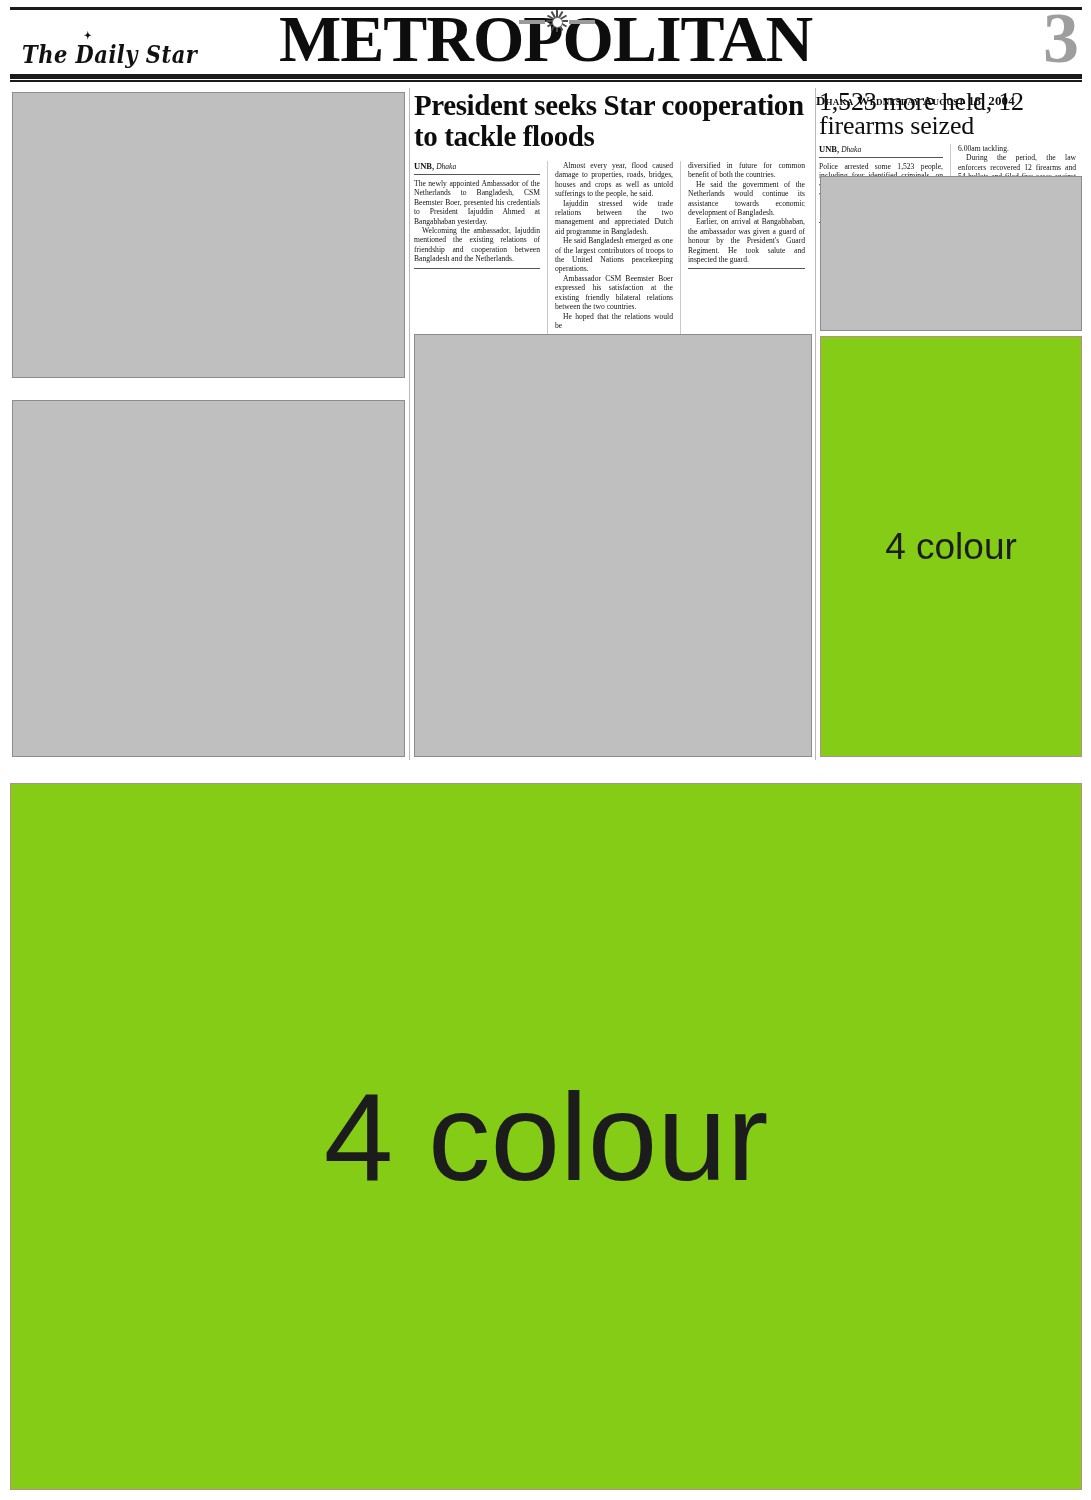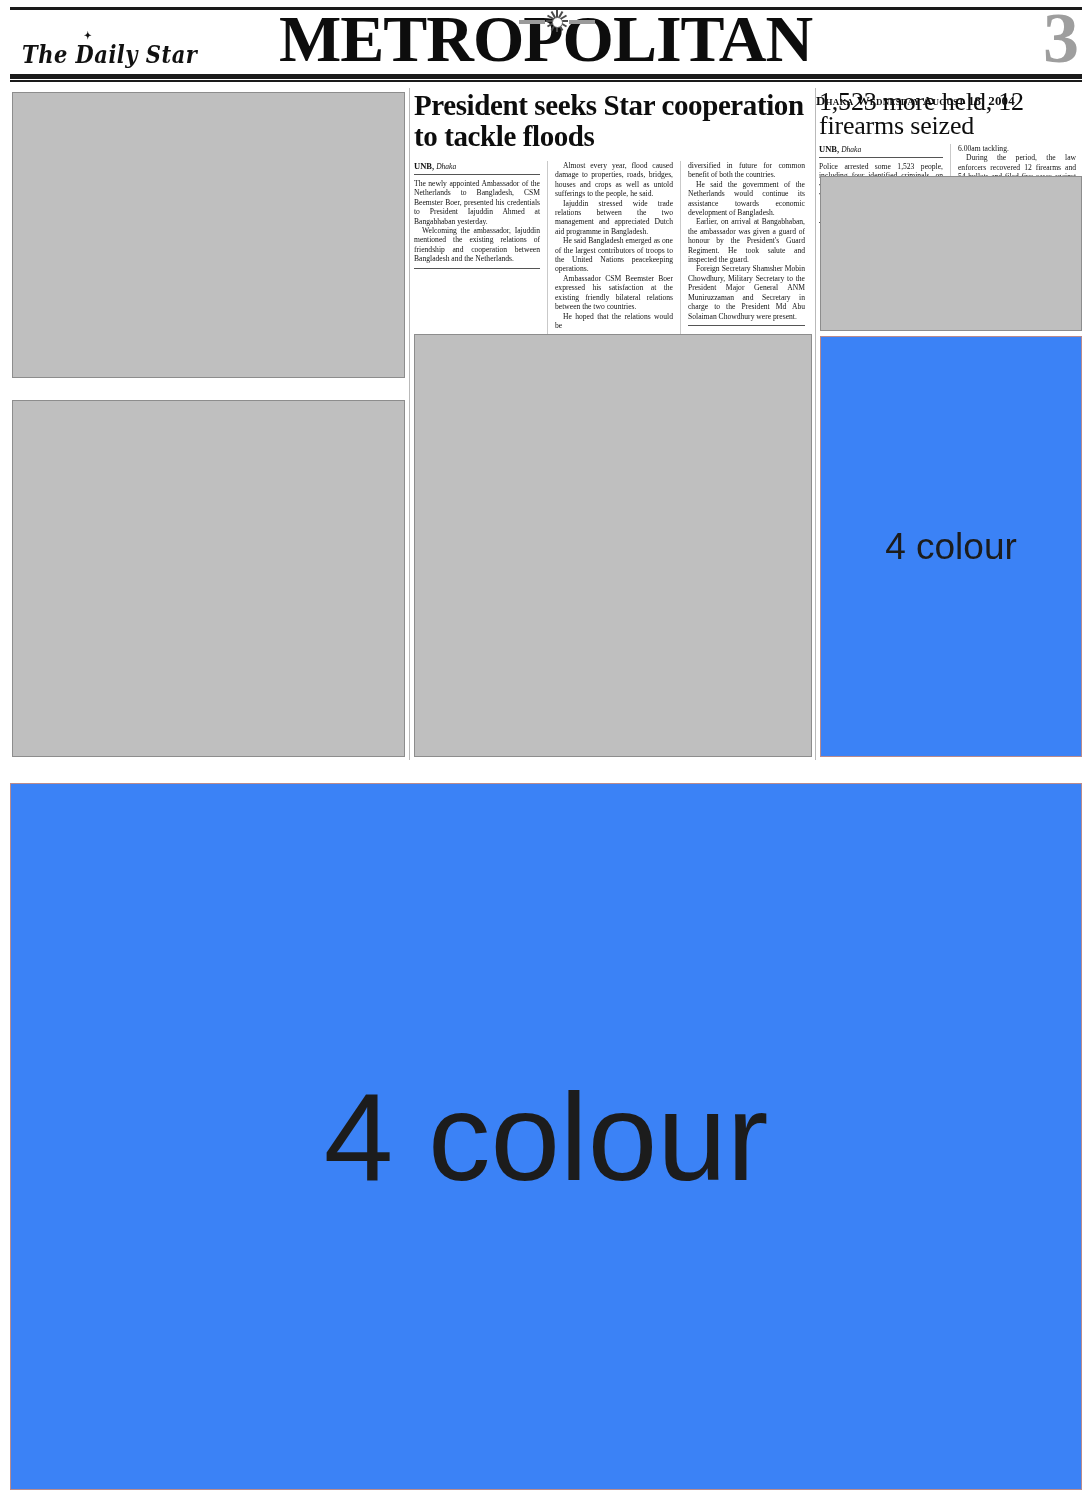--- a/index.html
+++ b/index.html
@@ -153,21 +153,21 @@
 
   
   .ph-gray {
     position: absolute;
     background: #bfbfbf;
     border: 1px solid #8d8d8d;
     box-sizing: border-box;
   }
   .ph-color {
     position: absolute;
-    background: #3b82f6;
+    background: #84cc16;
     border: 1px solid #b98b8d;
     box-sizing: border-box;
     display: flex;
     align-items: center;
     justify-content: center;
   }
   .ph-color .label {
     font-family: "Liberation Sans", sans-serif;
     font-weight: 400;
     color: #1c1c1c;
@@ -332,21 +332,20 @@
           <div class="end-rule"></div>
         </div>
       </div>
 
       <div class="col" style="width:132px;">
         <div class="col-inner">
           <div class="body-text">
             <p class="first">diversified in future for common benefit of both the countries.</p>
             <p>He said the government of the Netherlands would continue its assistance towards economic development of Bangladesh.</p>
             <p>Earlier, on arrival at Bangabhaban, the ambassador was given a guard of honour by the President's Guard Regiment. He took salute and inspected the guard.</p>
-            <p>Foreign Secretary Shamsher Mobin Chowdhury, Military Secretary to the President Major General ANM Muniruzzaman and Secretary in charge to the President Md Abu Solaiman Chowdhury were present.</p>
           </div>
           <div class="end-rule"></div>
         </div>
       </div>
 
     </div>
   </div>
 
   <div class="ph-gray" style="left:414px; top:334px; width:398px; height:423px;"></div>
 

